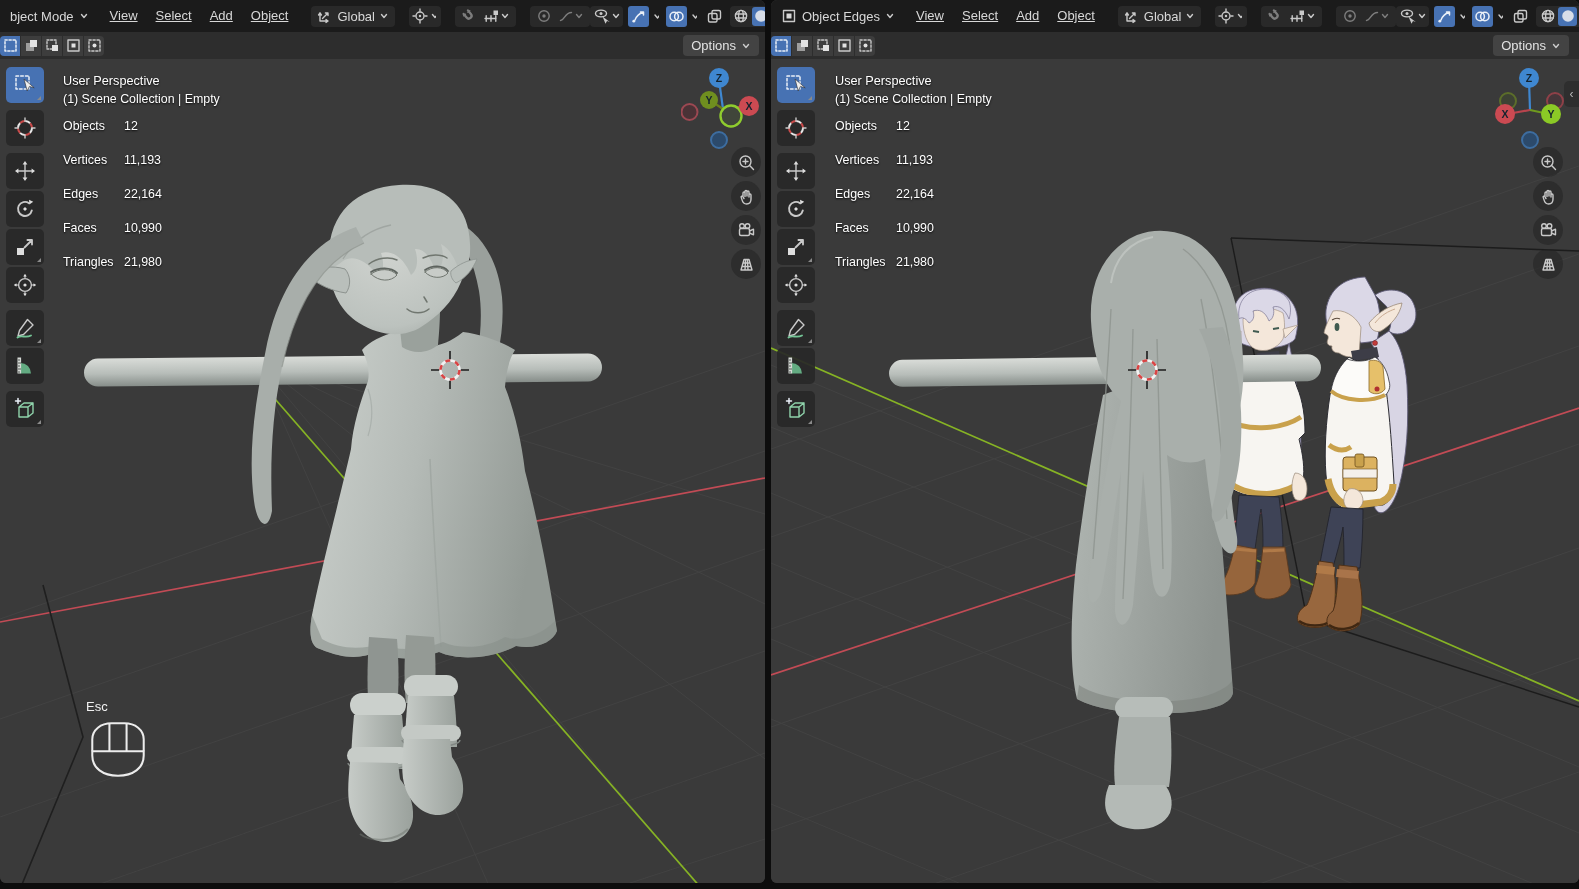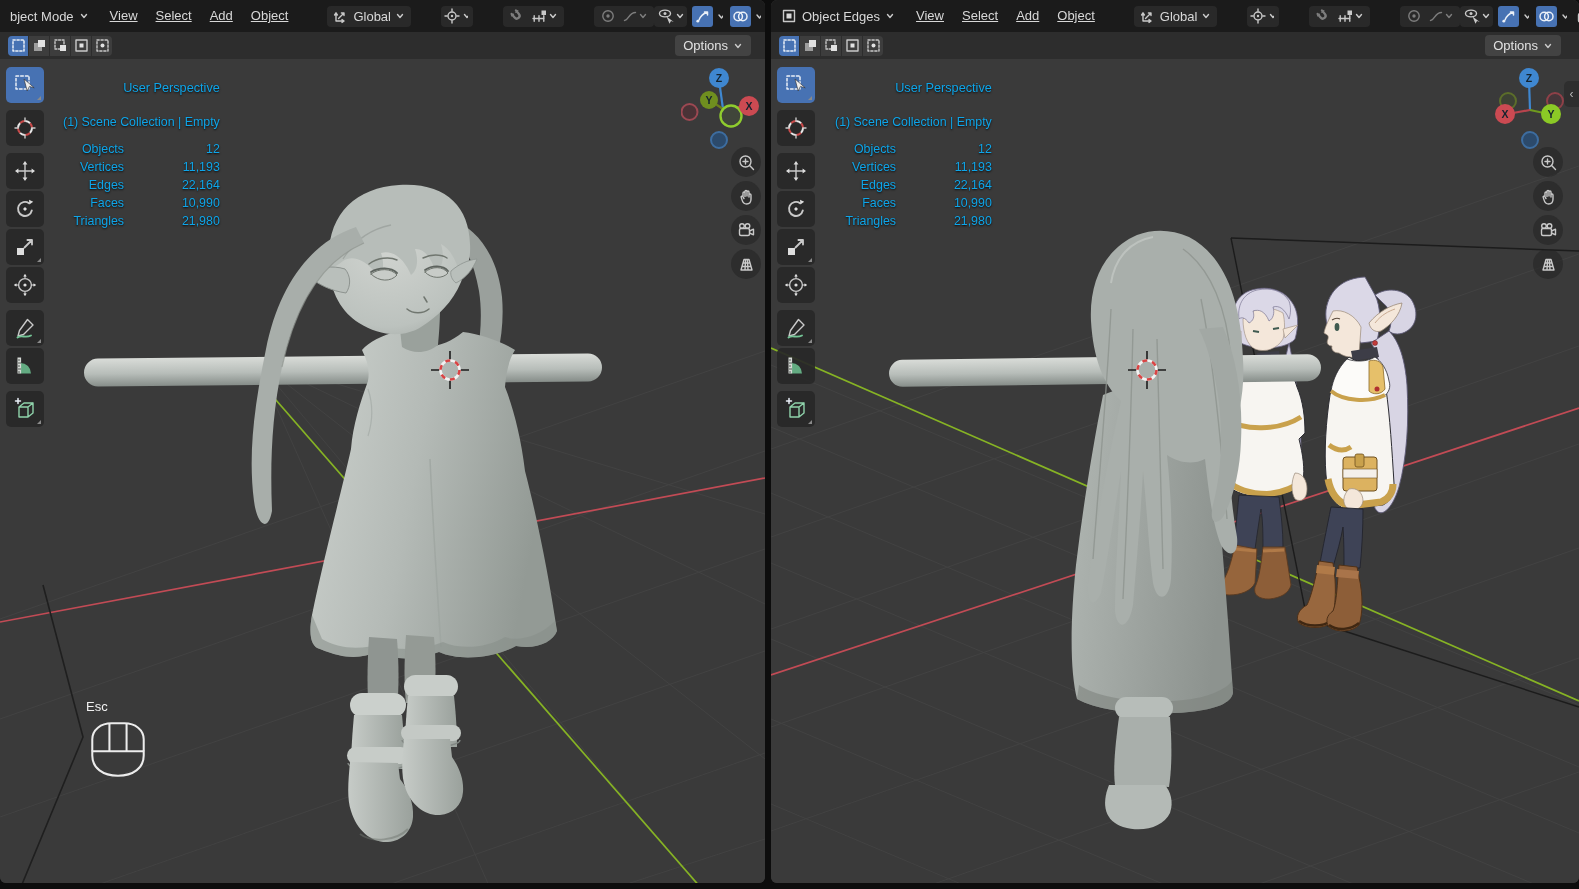--- a/index.html
+++ b/index.html
@@ -11,60 +11,60 @@
   .pane.right { width:808px; border-radius:6px; }
 
   
   .hdr { height:27px; flex:0 0 27px; background:#1b1b1b; display:flex; align-items:center;
          padding:16px 6px; color:#d8d8d8; font-size:13px; white-space:nowrap; }
   .hdr svg { display:block; }
   .mode-dd { display:flex; align-items:center; gap:5px; padding:0 4px; height:22px; border-radius:3px; }
   .menu { padding:0 9px; height:22px; line-height:22px; border-radius:3px;text-decoration:underline; }
   .menu:first-of-type { margin-left:8px; }
   .grp { display:flex; align-items:center; background:#292929; border-radius:4px; height:21px;
-         padding:0 3px; margin-left:30px; }
+         padding:0 3px; margin-left:14px; }
   .grp .seg { display:flex; align-items:center; padding:0 3px; height:21px; }
   .grp.orient { gap:4px; padding:0 6px; }
   .hdr-right { margin-left:auto; display:flex; align-items:center; gap:5px; }
   .tog { width:21px; height:21px; border-radius:3px; display:flex; align-items:center; justify-content:center; }
   .tog.on { background:#4772b3; }
   .combo { display:flex; align-items:center; background:#292929; border-radius:4px; height:21px; padding:0 2px; }
   .shadegrp { display:flex; align-items:center; background:#292929; border-radius:4px; height:21px; padding:0 2px; gap:1px; }
   .shadegrp .sph { width:19px; height:19px; border-radius:3px; display:flex; align-items:center; justify-content:center; }
   .sph.sel { background:#4772b3; }
   .chev { padding:0 2px; display:flex; align-items:center; }
 
   
   .toolrow { height:27px; flex:0 0 27px; background:#2d2d2d; display:flex; align-items:center;
-             padding:0 8px; color:#dcdcdc; font-size:13px; }
+             padding:0 0; color:#dcdcdc; font-size:13px; }
   .selmodes { display:flex; gap:1px; }
   .selmode { width:20px; height:20px; background:#3d3d3d; display:flex; align-items:center; justify-content:center; }
   .selmode:first-child { border-radius:4px 0 0 4px; background:#4772b3; }
   .selmode:last-child { border-radius:0 4px 4px 0; }
   .options-btn { margin-left:auto; margin-right:6px; background:#434343; border:none; color:#e2e2e2;
                  font-family:inherit; font-size:13px; height:21px; border-radius:4px; padding:0 8px;
                  display:flex; align-items:center; gap:5px; }
 
   
   .vp { position:relative; flex:1; background:#3a3a3a; overflow:hidden; }
   .scene { position:absolute; inset:0; }
 
   .toolbar { position:absolute; left:6px; top:8px; display:flex; flex-direction:column; gap:7px; z-index:5; }
   .tgroup { display:flex; flex-direction:column; gap:2px; }
   .tool { width:38px; height:36px; background:rgba(40,40,40,.92); border-radius:5px;
           display:flex; align-items:center; justify-content:center; position:relative; }
   .tool.sel { background:#4772b3; }
   .tool.opts::after { content:""; position:absolute; right:3px; bottom:3px;
           border-left:4px solid transparent; border-bottom:4px solid #8a8a8a; }
 
-  .vp-info { position:absolute; left:63px; top:22px; color:#0ea5e9; z-index:4;
-             text-shadow:0 1px 2px rgba(0,0,0,.85);text-align:right; }
+  .vp-info { position:absolute; left:63px; top:15px; color:#ffffff; z-index:4;
+             text-shadow:0 1px 2px rgba(0,0,0,.85); }
   .vp-info .l1 { font-size:12.7px; }
-  .vp-info .l2 { font-size:12.4px; margin-top:20px; }
-  .stats { margin-top:13px; display:grid; grid-template-columns:61px auto; row-gap:4px;
+  .vp-info .l2 { font-size:12.4px; margin-top:4px; }
+  .stats { margin-top:13px; display:grid; grid-template-columns:61px auto; row-gap:20px;
            font-size:12.4px; }
 
   .gizmo { position:absolute; z-index:4; }
   .gz-txt { font-size:10.5px; font-weight:bold; fill:#14232e; }
   .navbtns { position:absolute; z-index:4; display:flex; flex-direction:column; gap:2px; }
   .navbtn { width:30px; height:30px; border-radius:50%; background:rgba(34,34,34,.55);
             display:flex; align-items:center; justify-content:center; margin-top:2px; }
   .nav-tab { position:absolute; z-index:4; width:15px; height:26px; background:#2e2e2e;
              border-radius:5px 0 0 5px; color:#b9b9b9; font-size:12px;
              display:flex; align-items:center; justify-content:center; }

